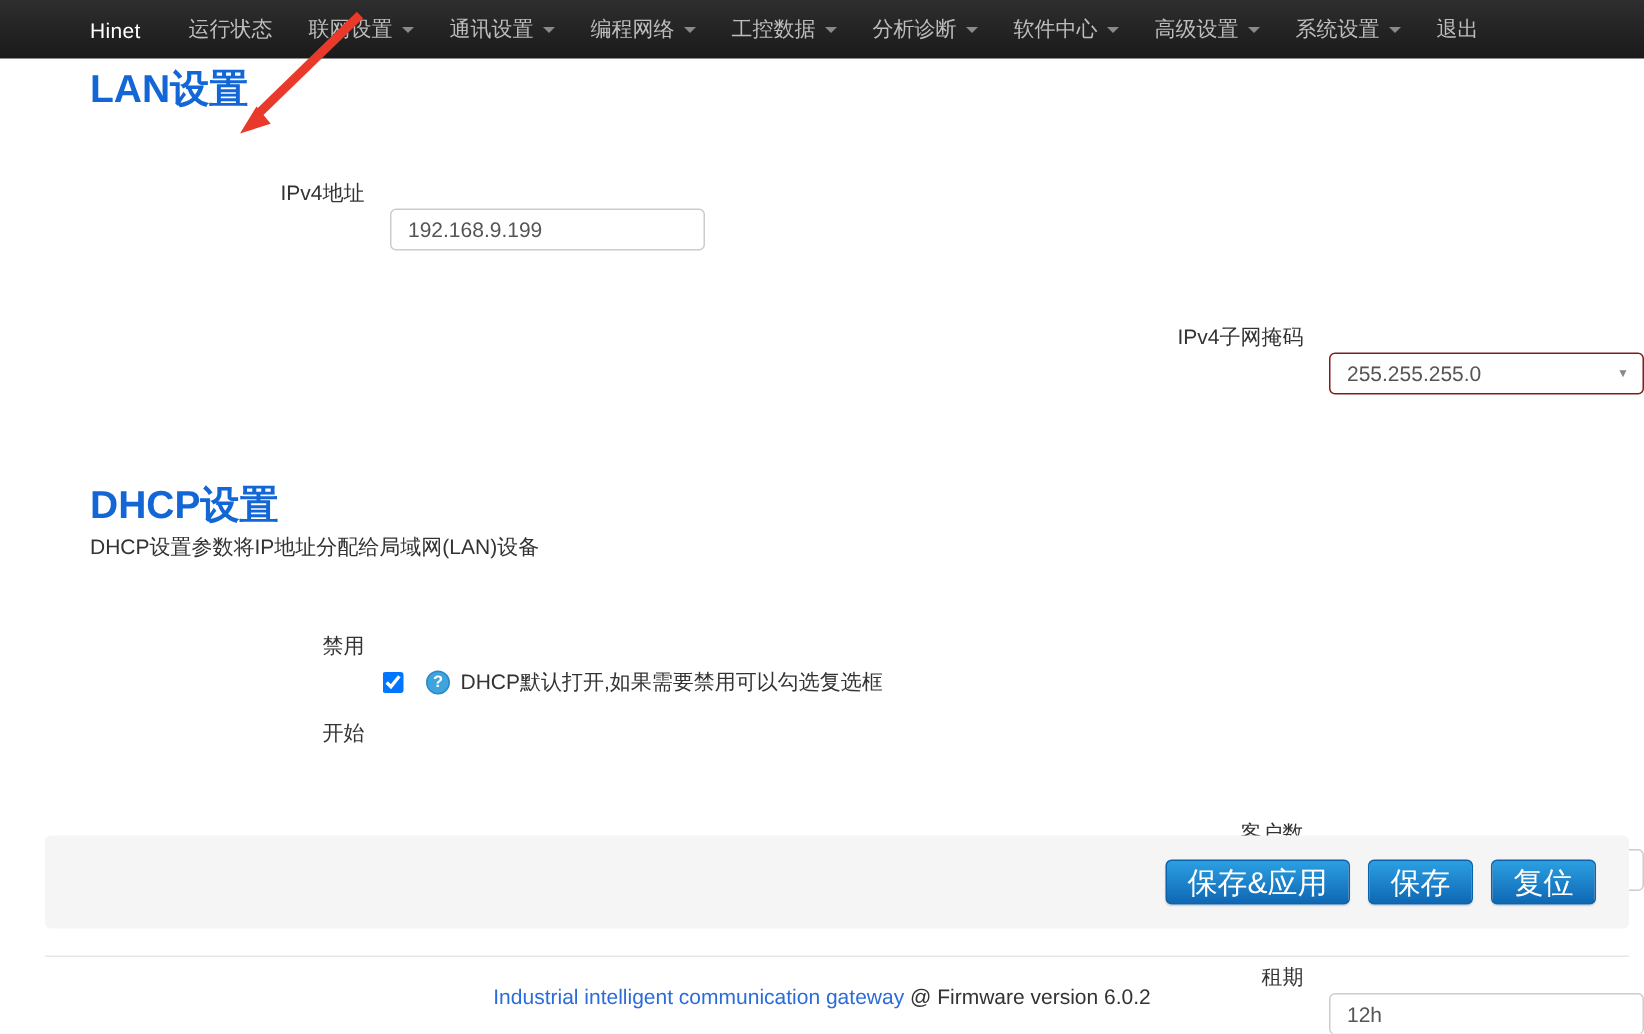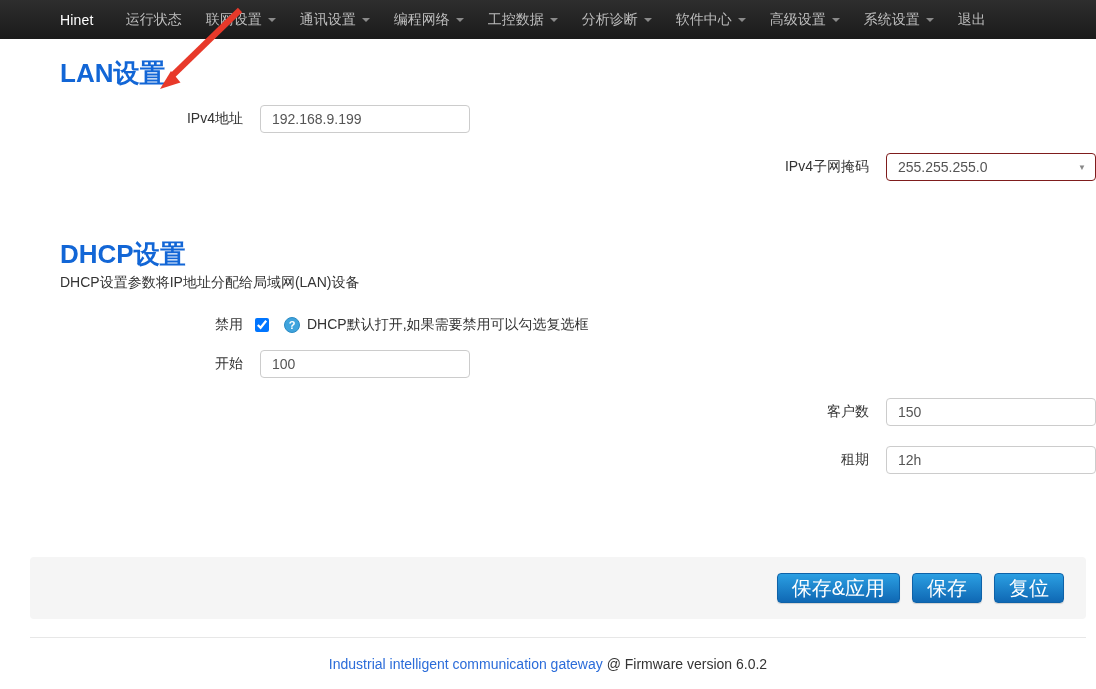--- a/index.html
+++ b/index.html
@@ -14,31 +14,31 @@
     display:flex; align-items:center; gap:6px; cursor:pointer; white-space:nowrap; }
   .caret { width:0; height:0; border-left:4px solid transparent; border-right:4px solid transparent;
     border-top:4px solid #8a8a8a; display:inline-block; }
 
   
   .anno-arrow { position:absolute; left:140px; top:0; width:130px; height:100px;
     pointer-events:none; z-index:20; }
 
   
   .content { padding-left:60px; }
-  .section-title { margin-top:21px; font-size:26px; line-height:1; font-weight:bold; color:#1266d6; }
+  .section-title { margin-top:7px; font-size:26px; line-height:1; font-weight:bold; color:#1266d6; }
   .section-title.dhcp { margin-top:60px; }
   .section-sub { margin-top:7px; font-size:14px; color:#333; }
 
   .form-row { display:flex; align-items:center; }
   .form-row.first { margin-top:19px; }
   .form-row.gap { margin-top:20px;justify-content:flex-end; }
   .form-row.check-row { margin-top:24px; }
   .form-row.after-check { margin-top:16px; }
   .f-label { width:183px; text-align:right; font-size:14px; color:#333; flex:none; }
-  .f-ctrl { margin-left:17px; display:flex; align-items:center; }
+  .f-ctrl { margin-left:17px; display:flex; align-items:center;margin-top:48px; }
   .text-input { width:210px; height:28px; border:1px solid #ccc; border-radius:4px;
     padding:0 11px; font-size:14px; color:#555; background:#fff; outline:none;
     font-family:"Liberation Sans","DejaVu Sans",sans-serif; }
   .select-box { position:relative; width:210px; height:28px; border:1px solid #7f1d1d; border-radius:4px;
     background:#fff; font-size:14px; color:#555; display:flex; align-items:center;
     padding:0 24px 0 11px; cursor:pointer; }
   .select-caret { position:absolute; right:9px; top:50%; transform:translateY(-50%);
     font-size:8px; color:#888; }
 
   .checkbox { width:14px; height:14px; margin-left:-5px; cursor:pointer; }
@@ -138,23 +138,20 @@
     <div class="f-label">禁用</div>
     <div class="f-ctrl">
       <input class="checkbox" type="checkbox" checked="" style="">
       <span class="help-icon">?</span>
       <span class="help-text">DHCP默认打开,如果需要禁用可以勾选复选框</span>
     </div>
   </div>
 
   <div class="form-row after-check">
     <div class="f-label">开始</div>
-    <div class="f-ctrl">
-      <input class="text-input" type="text" value="100" style="">
-    </div>
   </div>
 
   <div class="form-row gap">
     <div class="f-label">客户数</div>
     <div class="f-ctrl">
       <input class="text-input" type="text" value="150" style="">
     </div>
   </div>
 
   <div class="form-row gap">

